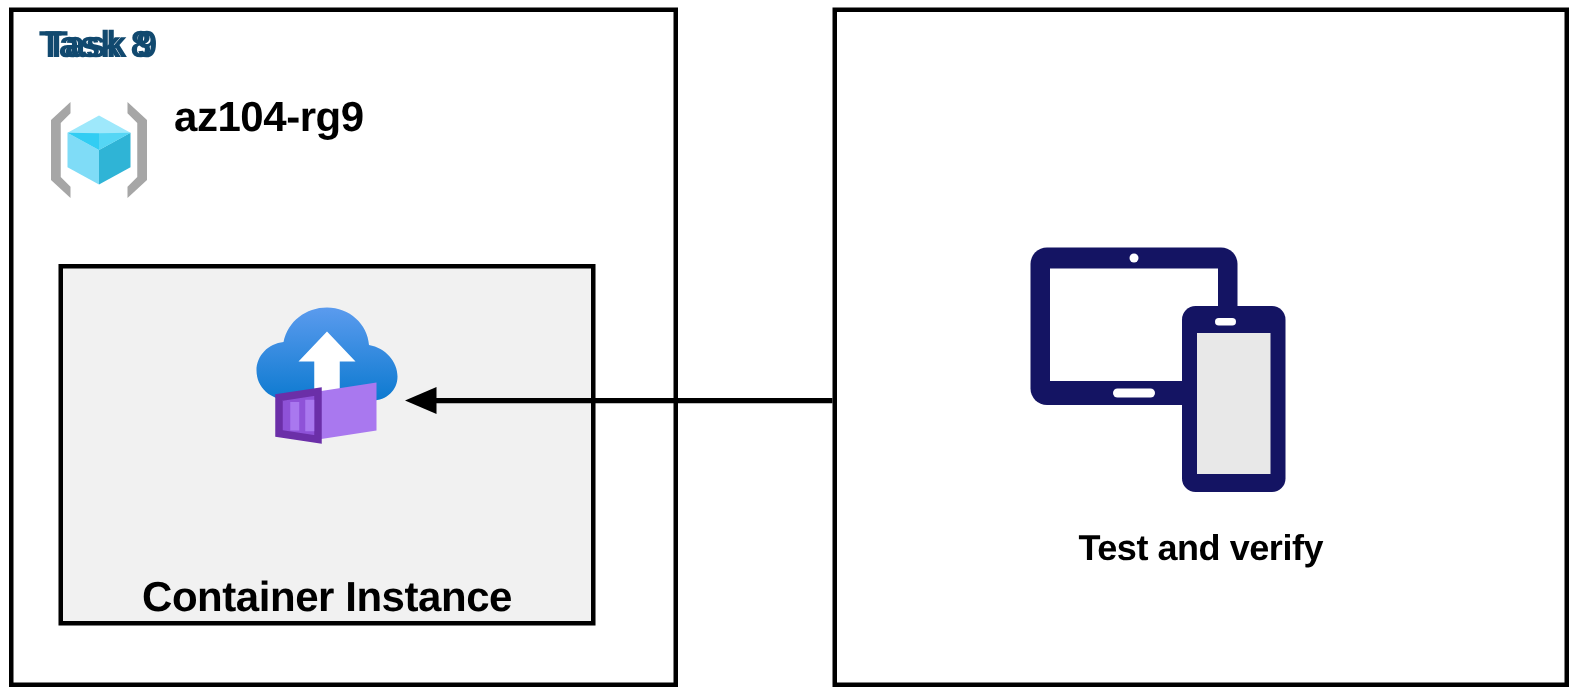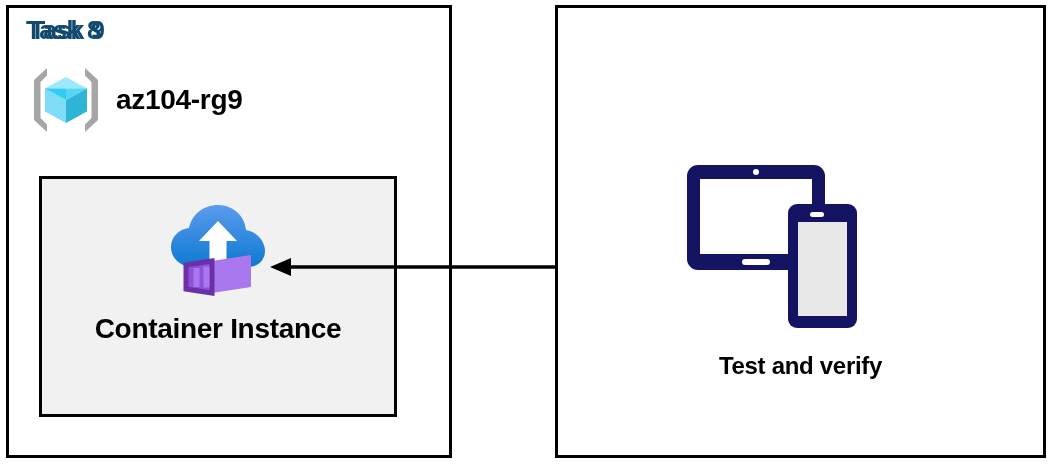--- a/index.html
+++ b/index.html
@@ -38,21 +38,20 @@
   }
   #title-task1 { left: 26px;  top: 16px; }
   #title-task2 { left: 30px;  top: 16px; }
 
   
   #rg-row {
     position: absolute;
     left: 28px;
     top: 62px;
     display: flex;
-    align-items: center;
     gap: 12px;
   }
   #rg-icon { width: 76px; height: 76px; display: block; }
   #rg-label {
     font-size: 28px;
     font-weight: bold;
     color: #000000;
     white-space: nowrap;
     letter-spacing: -0.3px;
   }
@@ -63,21 +62,21 @@
     box-sizing: border-box;
     left: 39px;
     top: 176px;
     width: 358px;
     height: 241px;
     background: #f1f1f1;
     border: 3px solid #000000;
     display: flex;
     flex-direction: column;
     align-items: center;
-    justify-content: flex-start;
+    justify-content: space-between;
   }
   #aci-icon { width: 100px; height: 96px; display: block; margin-top: 22px; }
   #aci-label {
     margin-top: 16px;
     font-size: 28px;
     font-weight: bold;
     color: #000000;
     letter-spacing: -0.3px;
     white-space: nowrap;
   }

